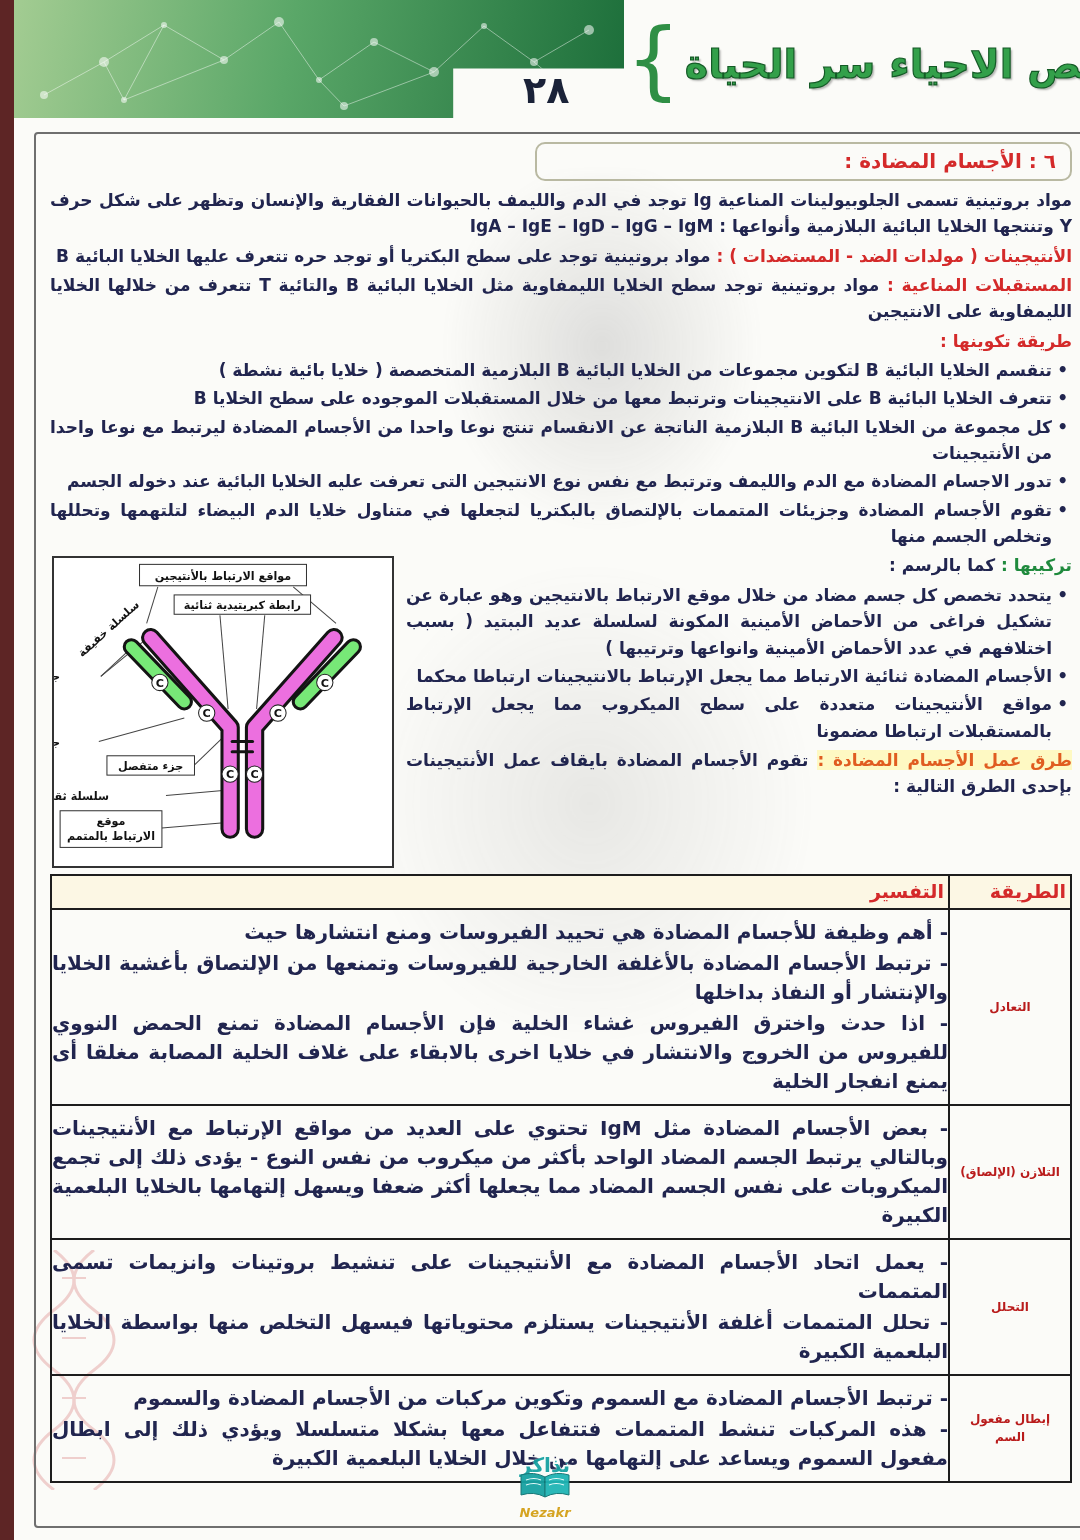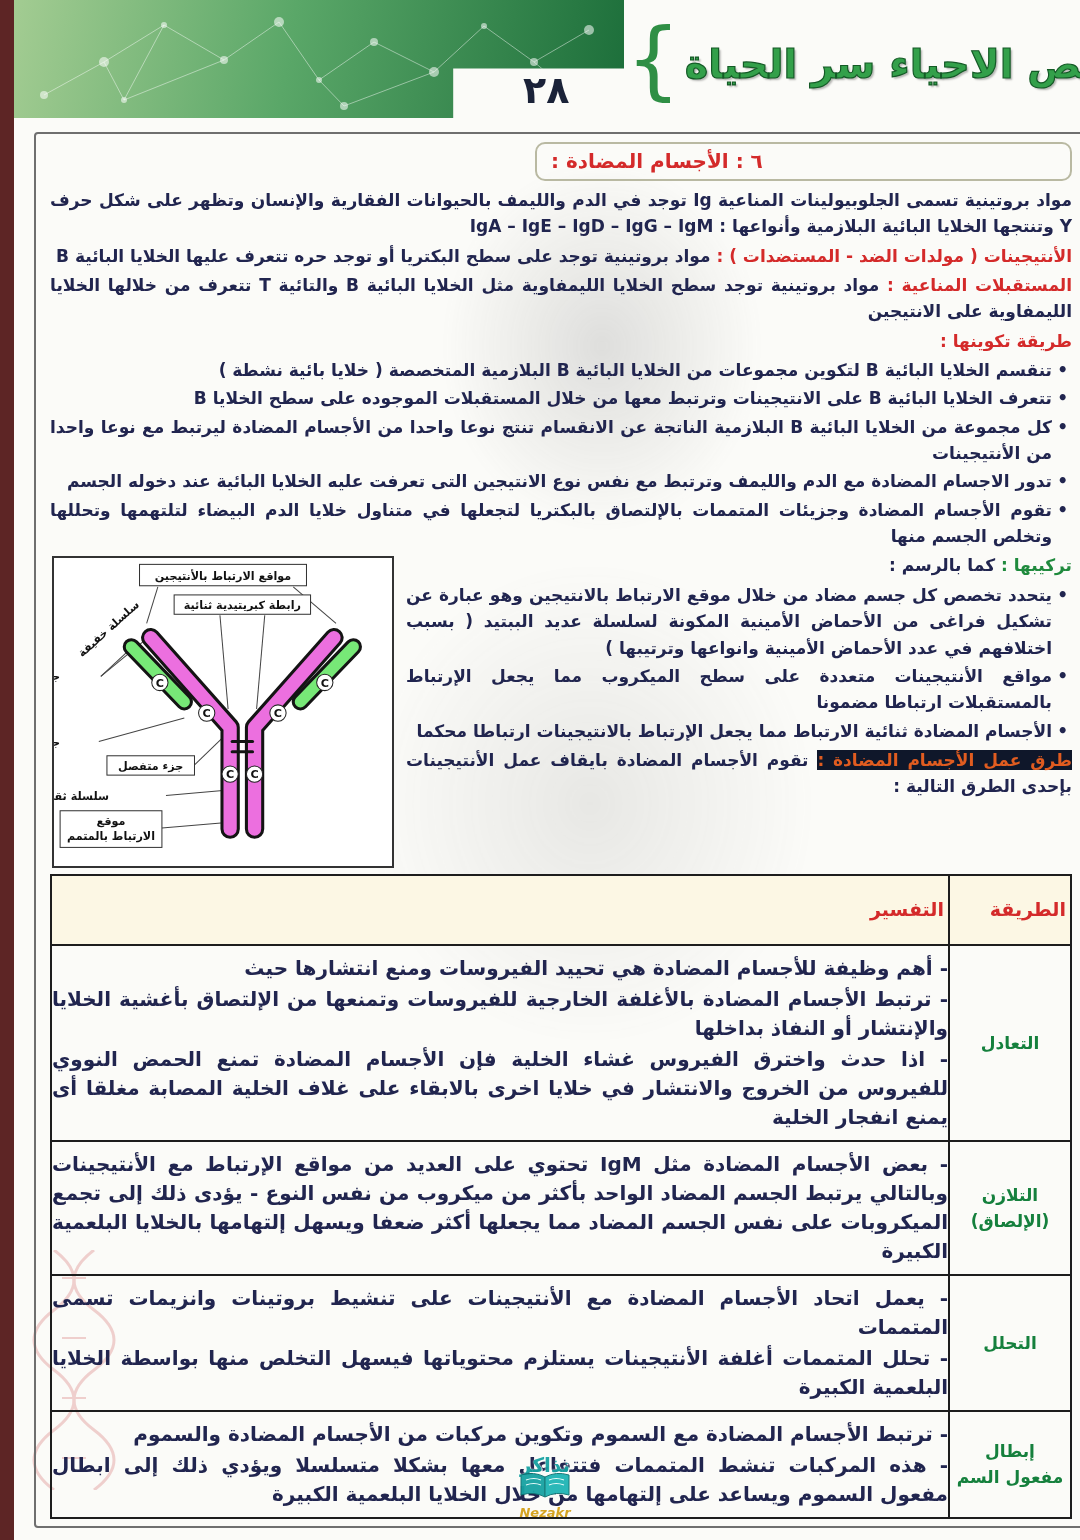--- a/index.html
+++ b/index.html
@@ -28,43 +28,43 @@
   .brace{font-size:86px;line-height:.9;color:#2f8f45;margin-top:-8px;}
   .title{font-size:40px;font-weight:bold;color:#33a04a;white-space:nowrap;
     -webkit-text-stroke:1.2px #145a26;text-shadow:2px 2px 2px rgba(0,0,0,.28);}
 
   
   .content{position:absolute;top:132px;left:34px;width:1022px;height:1384px;z-index:1;
     border:2px solid #6f6f6f;border-radius:4px;padding:8px 14px 0;overflow:hidden;
     color:#21254f;font-weight:bold;font-size:17px;line-height:1.55;text-align:justify;}
 
   .section-box{display:block;width:505px;margin:0 0 6px auto;margin-right:0;border:2px solid #b9b9a2;border-radius:10px;
-    padding:2px 14px;color:#d42a2a;font-size:20px;text-align:left;}
+    padding:2px 14px;color:#d42a2a;font-size:20px;text-align:right;}
   .para{margin:3px 0;}
   .red{color:#d42a2a;}
   .green{color:#1f8a3d;}
   .orange{color:#e05c20;}
-  .hl{background:#0f172a;}
+  .hl{background:#fef9c3;}
 
   ul.bullets{list-style:none;margin:2px 0;padding:0;}
   ul.bullets li{position:relative;padding-right:20px;margin:2px 0;}
   ul.bullets li::before{content:"•";position:absolute;right:4px;top:0;}
 
   
   .diagram-box{float:left;width:338px;height:308px;border:2px solid #333;background:#fff;margin:4px 12px 6px 2px;}
   .diagram-svg{width:100%;height:100%;display:block;}
   .diagram-svg text{font-family:"DejaVu Sans",sans-serif;font-size:11px;font-weight:bold;fill:#111;text-anchor:middle;}
   .diagram-svg text.ta-start{text-anchor:start;}
   .diagram-svg rect.lbl{fill:#fff;stroke:#333;stroke-width:1;}
 
   
   table.methods{clear:both;width:100%;border-collapse:collapse;table-layout:fixed;margin-top:6px;direction:rtl;}
   table.methods th,table.methods td{border:2px solid #1d1d1d;}
-  table.methods th{background:#fcf7e4;color:#d42a2a;font-size:19px;padding:19px 4px;}
-  td.method{text-align:center;vertical-align:middle;font-size:17px;padding:4px;color:#15803d;}
+  table.methods th{background:#fcf7e4;color:#d42a2a;font-size:19px;padding:1px 4px;}
+  td.method{text-align:center;vertical-align:middle;font-size:12px;padding:4px;color:#b91c1c;}
   td.exp{vertical-align:top;padding:6px 0;font-size:20px;line-height:1.45;}
   .col-method{width:122px;}
   .tline{margin:2px 0;}
   .tline::before{content:"- ";}
 
   
   .watermark{position:absolute;left:480px;bottom:20px;z-index:4;width:130px;text-align:center;opacity:.95;direction:ltr;}
   .wm-ar{display:block;color:#17a2a2;font-size:20px;font-weight:bold;text-shadow:0 0 2px #ffffff,1px 1px 0 #ffffff;margin-bottom:-6px;}
   .wm-en{display:block;color:#d4a017;font-size:13px;font-style:italic;font-weight:bold;}
 </style>
@@ -204,22 +204,22 @@
         </svg>
       </div>
 
       <p class="para">
         <span class="green">تركيبها :</span>
         <span>كما بالرسم :</span>
       </p>
 
       <ul class="bullets">
         <li>يتحدد تخصص كل جسم مضاد من خلال موقع الارتباط بالانتيجين وهو عبارة عن تشكيل فراغى من الأحماض الأمينية المكونة لسلسلة عديد الببتيد ( بسبب اختلافهم في عدد الأحماض الأمينية وانواعها وترتيبها )</li>
+        <li>الأجسام المضادة ثنائية الارتباط مما يجعل الإرتباط بالانتيجينات ارتباطا محكما</li>
         <li>مواقع الأنتيجينات متعددة على سطح الميكروب مما يجعل الإرتباط بالمستقبلات ارتباطا مضمونا</li>
-        <li>الأجسام المضادة ثنائية الارتباط مما يجعل الإرتباط بالانتيجينات ارتباطا محكما</li>
       </ul>
 
       <p class="para">
         <span class="orange hl">طرق عمل الأجسام المضادة :</span>
         <span>تقوم الأجسام المضادة بايقاف عمل الأنتيجينات بإحدى الطرق التالية :</span>
       </p>
     </div>
 
     <table class="methods">
       <colgroup>

